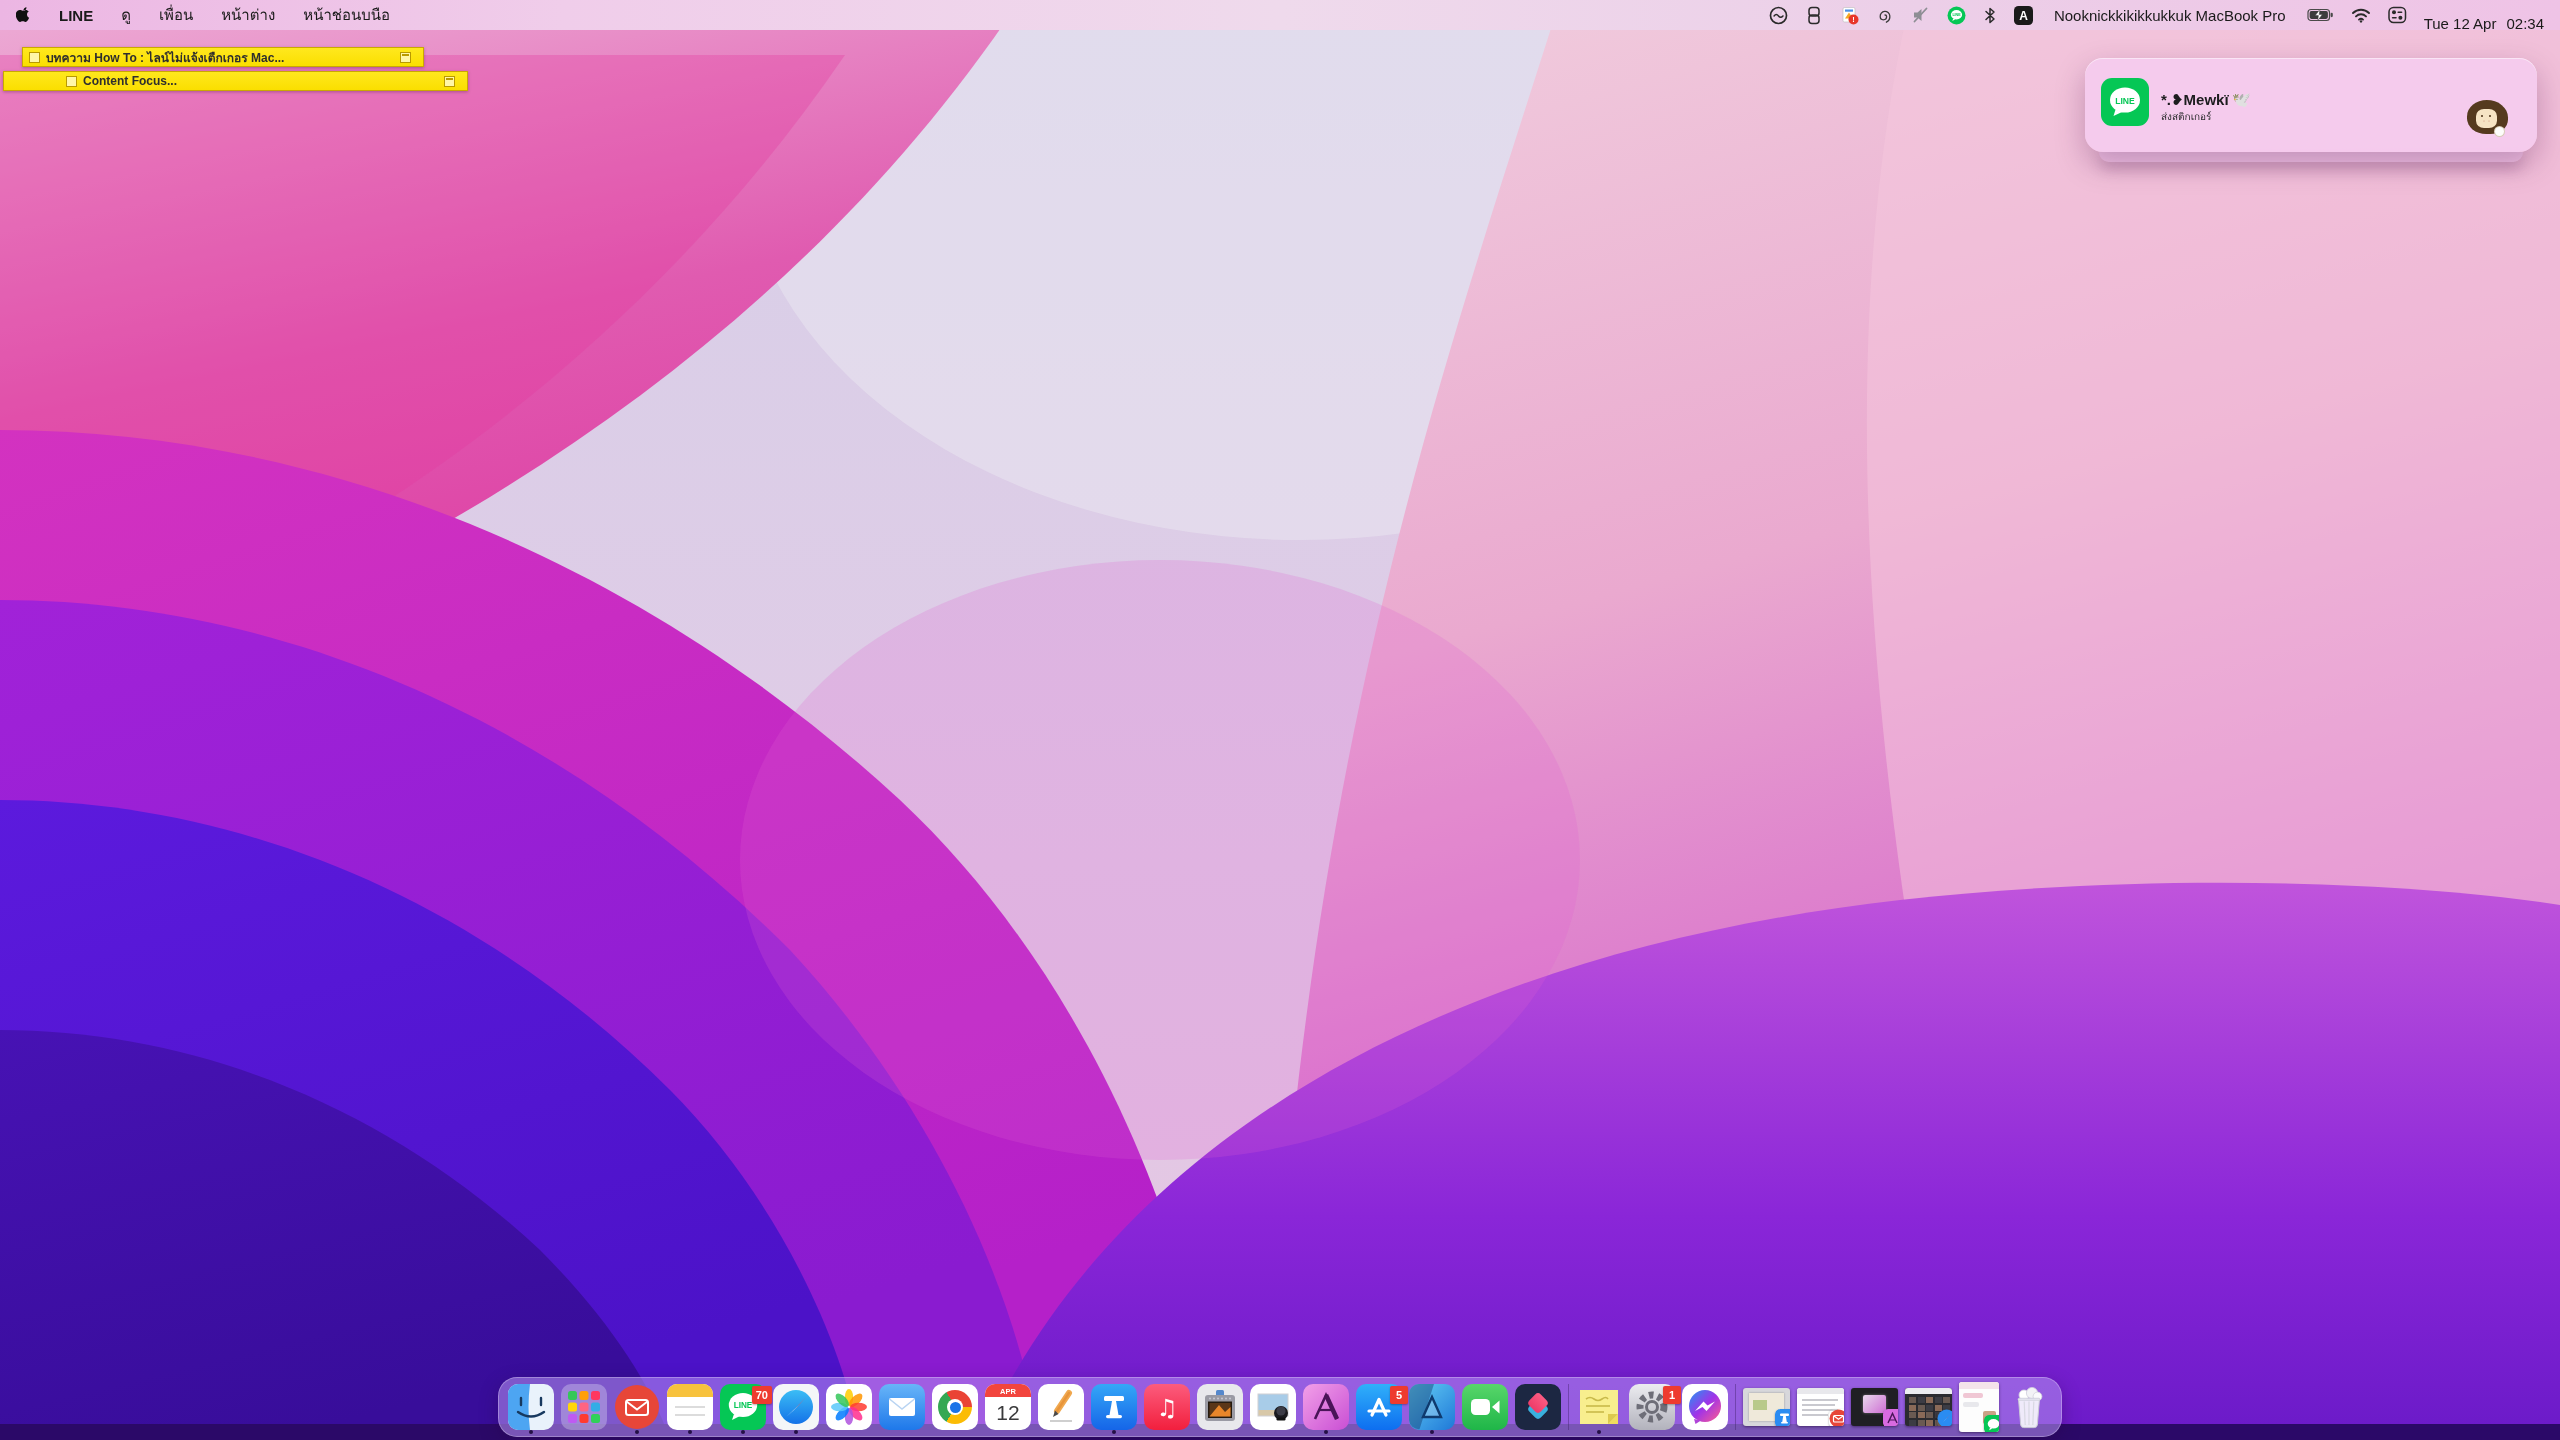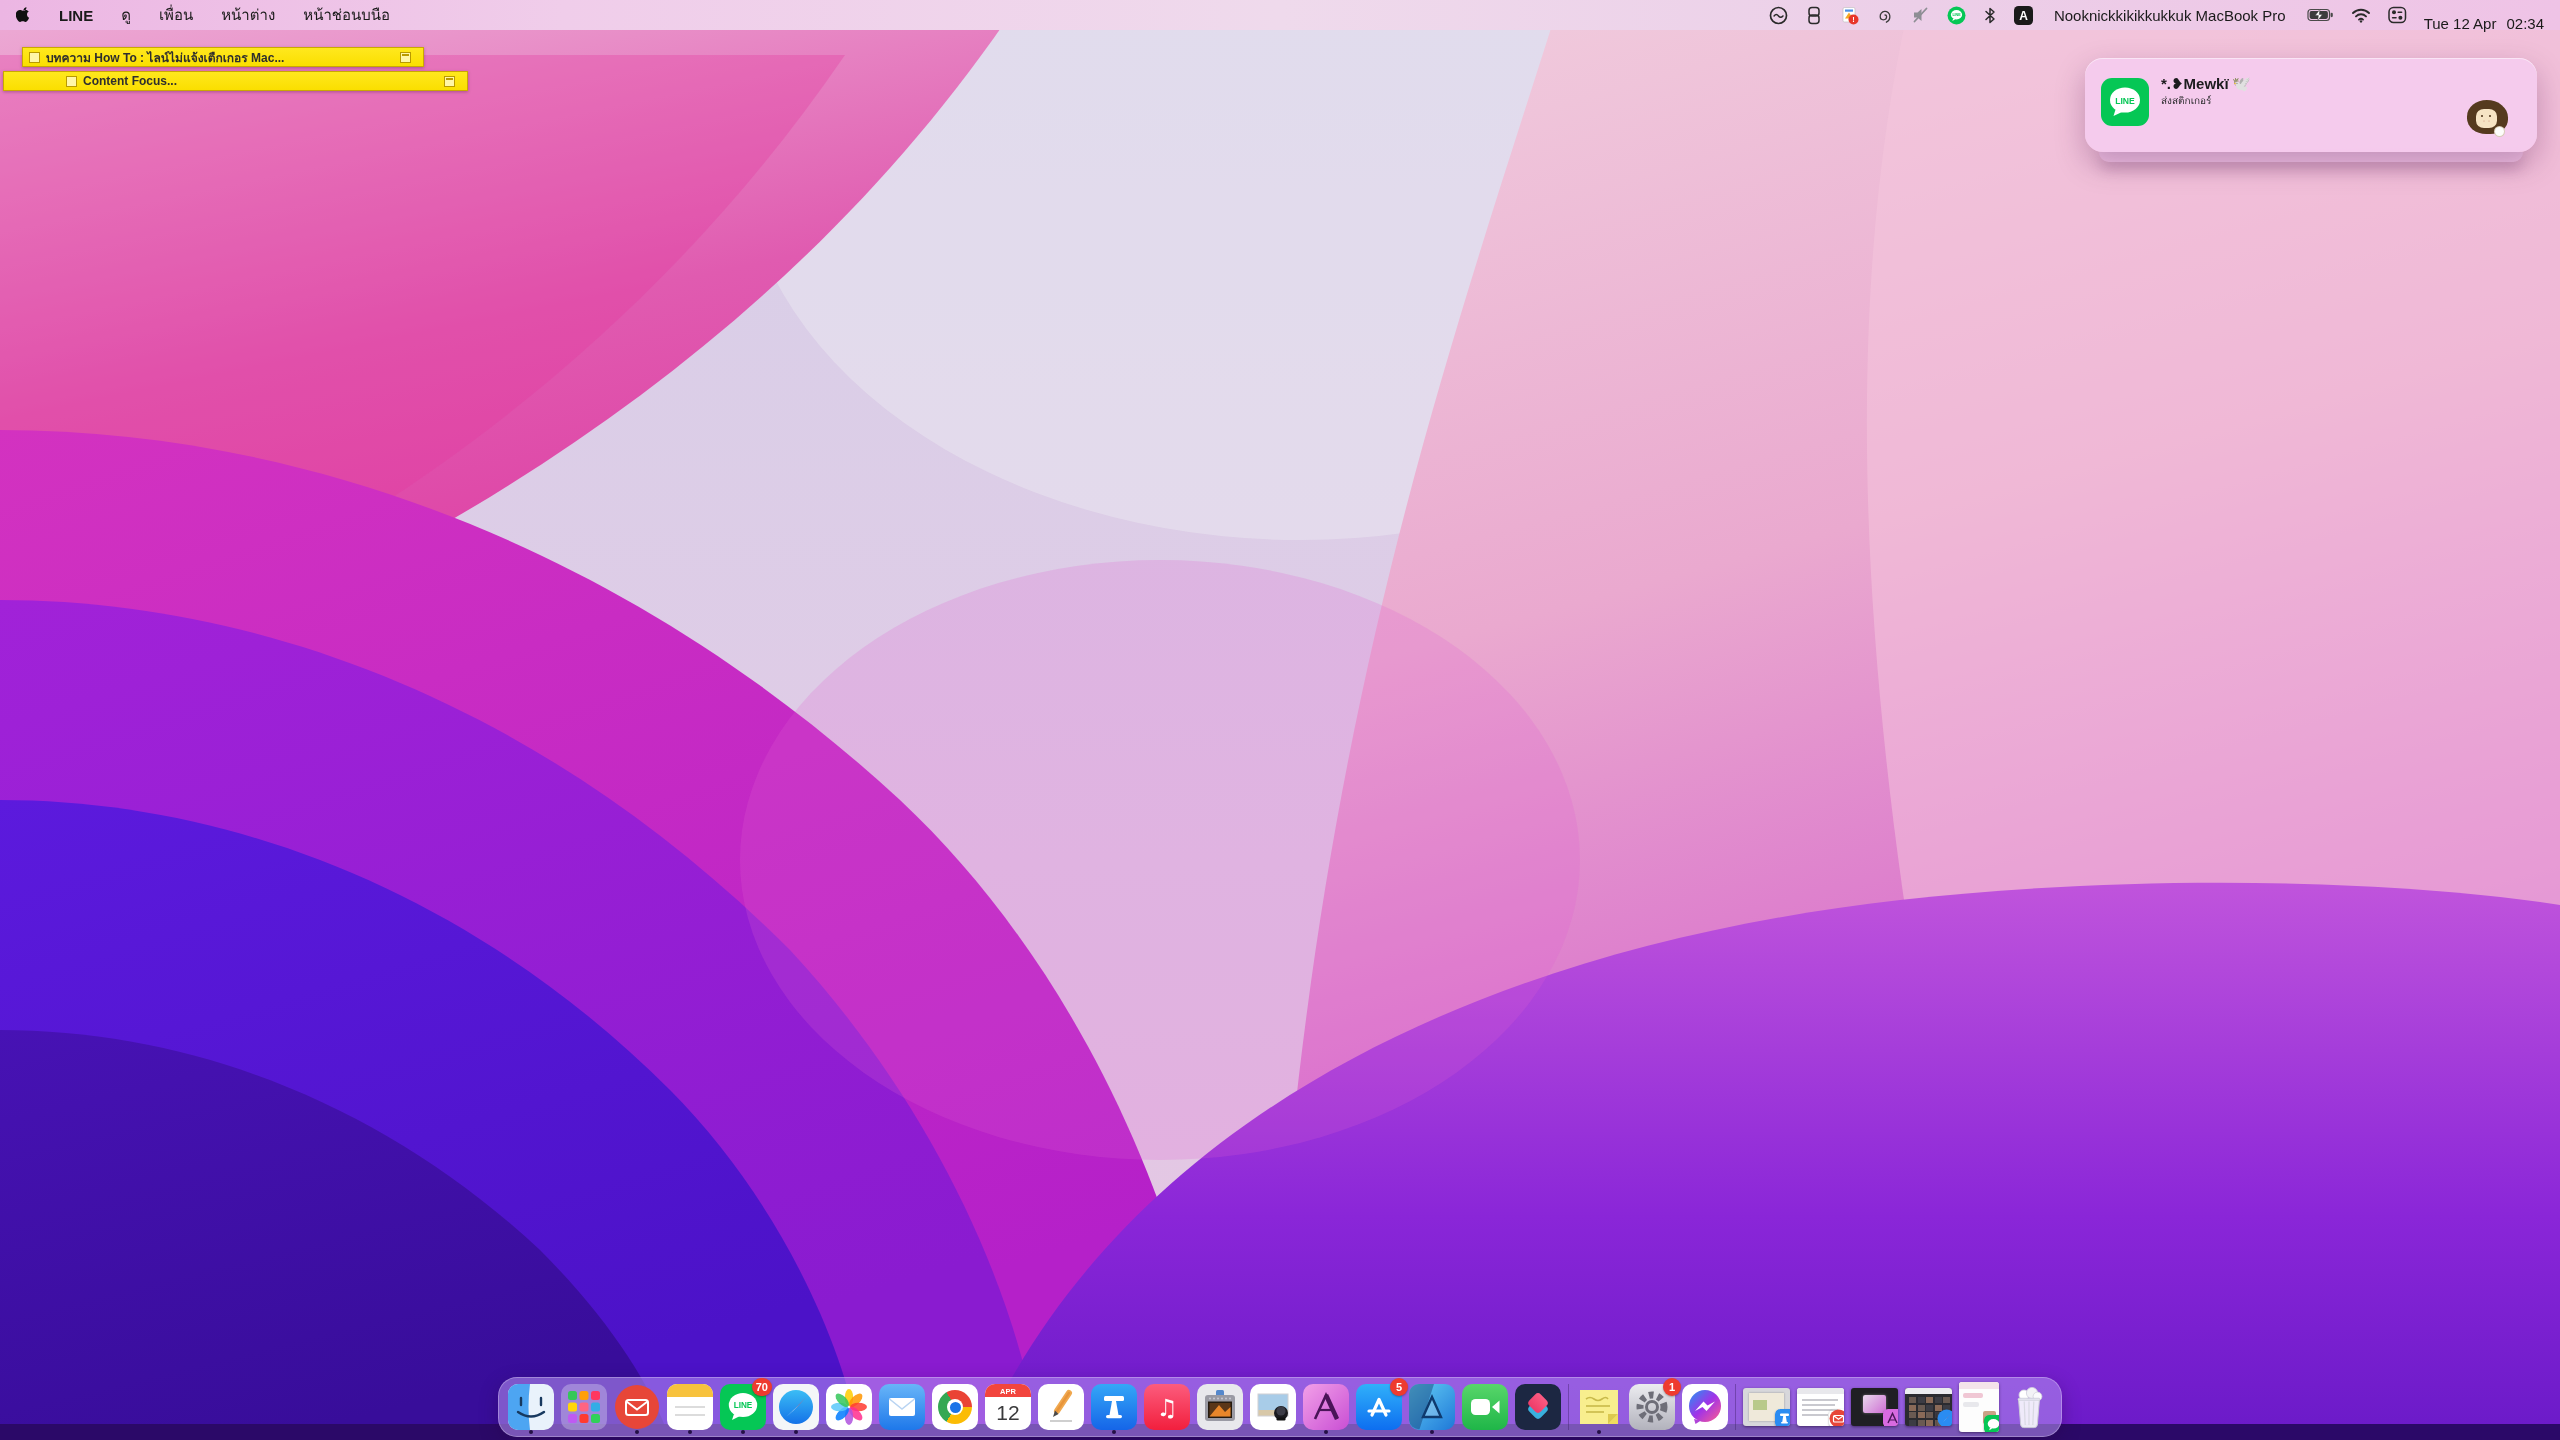--- a/index.html
+++ b/index.html
@@ -35,42 +35,42 @@
   .sticky .stitle{margin-left:6px;white-space:nowrap;overflow:hidden;}
   .sticky .box.rt{margin-right:12px;}
 
   
   .notif{position:absolute;top:58px;right:23px;width:452px;height:94px;z-index:60;
     background:rgba(245,203,237,.96);border-radius:18px;display:flex;align-items:flex-start;
     box-shadow:0 12px 30px rgba(70,10,70,.28),0 1px 0 rgba(255,255,255,.5) inset;}
   .notif-stack{position:absolute;top:152px;right:37px;width:424px;height:10px;z-index:55;
     background:rgba(242,196,232,.85);border-radius:0 0 14px 14px;box-shadow:0 6px 14px rgba(70,10,70,.25);}
   .napp{width:48px;height:48px;margin:20px 12px 0 16px;flex:0 0 auto;}
-  .ntxt{margin-top:16px;line-height:1.35;min-width:0;}
+  .ntxt{margin-top:32px;line-height:1.35;min-width:0;}
   .ntitle{font-size:15px;font-weight:700;color:#1c1c1e;}
   .nbody{font-size:10px;color:#2a2a2c;}
   .nsticker{position:absolute;right:26px;bottom:12px;width:46px;height:40px;}
   .nsticker .hair{position:absolute;left:2px;top:0;width:41px;height:34px;background:#553a1e;
     border-radius:54% 58% 48% 52%;}
   .nsticker .face{position:absolute;left:11px;top:9px;width:21px;height:19px;background:#f6e4c4;border-radius:38%;}
   .nsticker .eyes{position:absolute;left:16px;top:15px;width:2px;height:2px;border-radius:50%;background:#4a3014;
     box-shadow:8px 0 0 #4a3014, 2px 5px 0 -0.5px #c77d6a, 7px 5px 0 -0.5px #c77d6a;}
   .nsticker .hand{position:absolute;right:7px;bottom:4px;width:9px;height:9px;background:#fdfdfb;border-radius:50%;
     box-shadow:0 0 0 1px #d8cdb8;}
 
   
   .dock{position:absolute;bottom:3px;left:50%;transform:translateX(-50%);height:58px;z-index:50;
     display:flex;align-items:center;gap:7px;padding:0 9px;border-radius:19px;
     background:rgba(178,142,240,.58);border:1px solid rgba(255,255,255,.28);
     box-shadow:0 6px 18px rgba(40,5,70,.35);}
   .slot{position:relative;flex:0 0 auto;display:flex;align-items:center;justify-content:center;height:58px;}
   .ic{width:46px;height:46px;display:block;}
   .dot{position:absolute;left:50%;bottom:2px;width:4px;height:4px;border-radius:50%;
     background:#241046;transform:translateX(-50%);}
-  .badge{position:absolute;top:0px;right:-6px;min-width:18px;height:18px;border-radius:9px;
+  .badge{position:absolute;top:8px;right:-6px;min-width:18px;height:18px;border-radius:2px;
     background:#ee3b2f;color:#fff;font-size:11px;font-weight:700;display:flex;align-items:center;
     justify-content:center;padding:0 4px;box-sizing:border-box;box-shadow:0 1px 2px rgba(0,0,0,.3);z-index:2;}
   .sep{width:1px;height:46px;background:rgba(60,30,100,.4);flex:0 0 auto;}
 
   .chrome-disc{width:34px;height:34px;border-radius:50%;margin:6px auto;
     background:conic-gradient(from -30deg,#ea4335 0 120deg,#fbbc05 120deg 240deg,#34a853 240deg 360deg);
     display:flex;align-items:center;justify-content:center;}
   .chrome-hub{width:16px;height:16px;border-radius:50%;background:#fff;display:flex;align-items:center;justify-content:center;}
   .chrome-core{width:11px;height:11px;border-radius:50%;background:#1a73e8;}
   .icbox{width:46px;height:46px;border-radius:10px;position:relative;overflow:hidden;}

